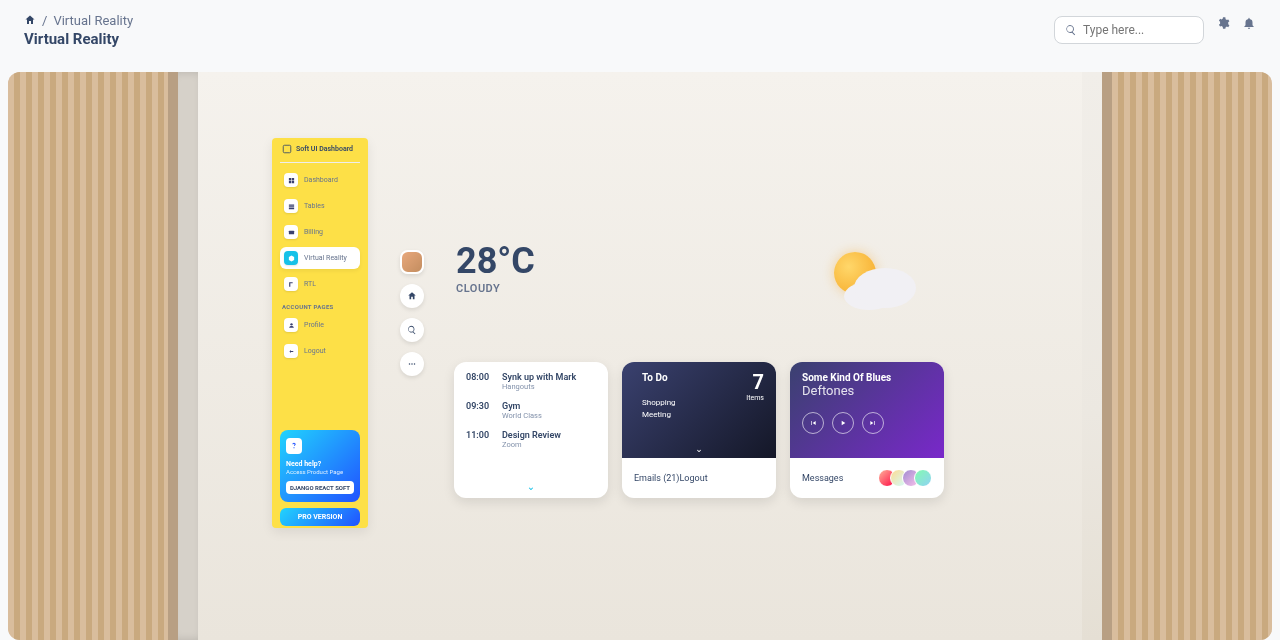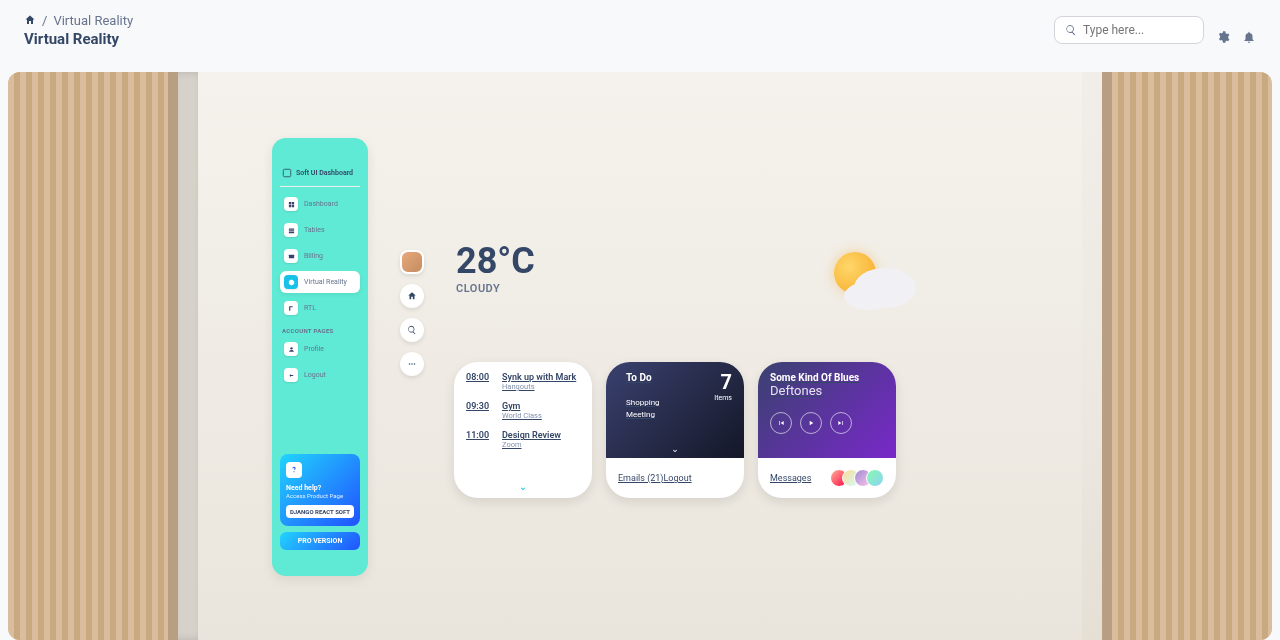--- a/index.html
+++ b/index.html
@@ -4,40 +4,40 @@
 <style>
 * { margin:0; padding:0; box-sizing:border-box; font-family:-apple-system,BlinkMacSystemFont,"Segoe UI",Roboto,sans-serif; }
 body { background:#f8f9fa; width:1280px; height:640px; overflow:hidden; position:relative; }
 
 
 .topbar { height:60px; display:flex; align-items:center; justify-content:space-between; padding:0 24px; }
 .breadcrumb { color:#67748e; font-size:13px; }
 .breadcrumb .bc-row { display:flex; align-items:center; gap:6px; margin-bottom:2px; }
 .breadcrumb svg { width:12px; height:12px; fill:#344767; }
 .page-title { color:#344767; font-weight:700; font-size:15px; }
-.topbar-right { display:flex; align-items:flex-end; gap:12px; }
+.topbar-right { display:flex; align-items:flex-start; gap:12px; }
 .search-box { display:flex; align-items:center; gap:6px; background:#fff; border:1px solid #d2d6da; border-radius:8px; padding:6px 10px; width:150px; }
 .search-box input { border:none; outline:none; font-size:12px; width:100%; color:#67748e; }
 .search-box svg { width:12px; height:12px; fill:#67748e; flex-shrink:0; }
 .top-icon { width:14px; height:14px; fill:#67748e; cursor:pointer; }
 
 
 .vr-bg { position:absolute; left:8px; right:8px; top:72px; bottom:0; border-radius:12px; overflow:hidden;
   background:
     linear-gradient(90deg, rgba(210,180,150,.7) 0%, rgba(210,180,150,.35) 8%, transparent 12%),
     linear-gradient(270deg, rgba(210,180,150,.7) 0%, rgba(210,180,150,.35) 8%, transparent 12%),
     linear-gradient(180deg,#f1eee9 0%,#ece8e1 60%,#e5dfd4 100%);
 }
 .curtain-l,.curtain-r{position:absolute;top:0;bottom:0;width:170px;background:repeating-linear-gradient(90deg,#d9bd9d 0 6px,#c9a97f 6px 12px);}
 .curtain-l{left:0;border-right:10px solid #b89f83;} .curtain-r{right:0;border-left:10px solid #b89f83;}
 .wall{position:absolute;left:190px;right:190px;top:0;bottom:0;background:linear-gradient(180deg,#f5f2ed,#eae5dc);}
 .doorframe{position:absolute;left:170px;top:0;bottom:0;width:30px;background:#d6d1c9;box-shadow:inset -6px 0 8px rgba(0,0,0,.15);}
 
 
-.sidebar { position:absolute; left:272px; top:138px; width:96px; background:#5eead4; border-radius:14px; box-shadow:0 4px 12px rgba(0,0,0,.08); padding:26px 8px; font-size:7px; color:#67748e; }
+.sidebar { position:absolute; left:272px; top:138px; width:96px; background:#fde047; border-radius:4px; box-shadow:0 4px 12px rgba(0,0,0,.08); padding:2px 8px; font-size:7px; color:#67748e; }
 .sb-brand { display:flex; align-items:center; gap:4px; font-weight:600; color:#344767; padding:4px 2px 8px; border-bottom:1px solid #eee; margin-bottom:6px; }
 .sb-brand svg{width:10px;height:10px;}
 .sb-item { display:flex; align-items:center; gap:6px; padding:4px 4px; border-radius:6px; margin-bottom:4px; cursor:pointer; }
 .sb-item.active{background:#fff;box-shadow:0 2px 4px rgba(0,0,0,.06);}
 .sb-item .ic{width:14px;height:14px;border-radius:4px;display:flex;align-items:center;justify-content:center;background:#fff;box-shadow:0 1px 2px rgba(0,0,0,.1);}
 .sb-item.active .ic{background:#17c1e8;}
 .sb-item .ic svg{width:7px;height:7px;fill:#3a416f;} .sb-item.active .ic svg{fill:#fff;}
 .sb-section{font-size:6px;font-weight:700;letter-spacing:.3px;color:#67748e;text-transform:uppercase;padding:4px 2px;}
 .sb-help{margin-top:68px;background:linear-gradient(135deg,#21d4fd,#2152ff);border-radius:8px;padding:8px 6px;color:#fff;}
 .sb-help .qm{width:16px;height:16px;background:#fff;border-radius:4px;display:flex;align-items:center;justify-content:center;margin-bottom:6px;}
@@ -55,21 +55,21 @@
 
 .weather{position:absolute;left:456px;top:240px;color:#344767;}
 .weather-temp{font-size:36px;font-weight:700;}
 .weather-desc{font-size:11px;font-weight:600;letter-spacing:.5px;color:#67748e;}
 .sun-cloud{position:absolute;left:820px;top:246px;width:100px;height:70px;}
 .sun{width:42px;height:42px;border-radius:50%;background:radial-gradient(circle at 35% 35%,#ffd76a,#f5a623);position:absolute;left:14px;top:6px;box-shadow:0 0 12px rgba(245,166,35,.4);}
 .cloud{width:62px;height:40px;background:#f1f0f4;border-radius:50%;position:absolute;left:34px;top:22px;box-shadow:-16px 8px 0 -6px #f1f0f4;}
 
 
 .cards{position:absolute;left:454px;top:362px;display:flex;gap:14px;}
-.card{width:138px;border-radius:24px;box-shadow:0 4px 12px rgba(0,0,0,.1);overflow:hidden;background:#fff;font-size:9px;color:#344767;text-decoration:underline;}
+.card{width:154px;border-radius:12px;box-shadow:0 4px 12px rgba(0,0,0,.1);overflow:hidden;background:#fff;font-size:9px;color:#344767;}
 .schedule{padding:10px 12px;height:136px;position:relative;}
 .sch-row{display:flex;gap:8px;margin-bottom:10px;} .sch-time{width:28px;color:#344767;font-weight:600;} .sch-title{font-weight:600;} .sch-sub{color:#8392ab;font-size:7.5px;}
 .chev{position:absolute;bottom:6px;left:50%;transform:translateX(-50%);color:#17c1e8;font-size:10px;}
 
 .todo-top{background:linear-gradient(135deg,#3a416f,#141727);color:#fff;padding:10px 20px;height:96px;position:relative;}
 .todo-title{font-weight:700;font-size:10px;} .todo-count{position:absolute;right:12px;top:8px;text-align:right;} .todo-count .n{font-size:20px;font-weight:700;} .todo-count .lbl{font-size:7px;display:block;}
 .todo-items{font-size:8px;margin-top:14px;line-height:1.5;}
 .todo-chev{position:absolute;bottom:4px;left:50%;transform:translateX(-50%);font-size:9px;}
 .todo-bottom{height:40px;display:flex;align-items:center;padding:0 12px;}
 

